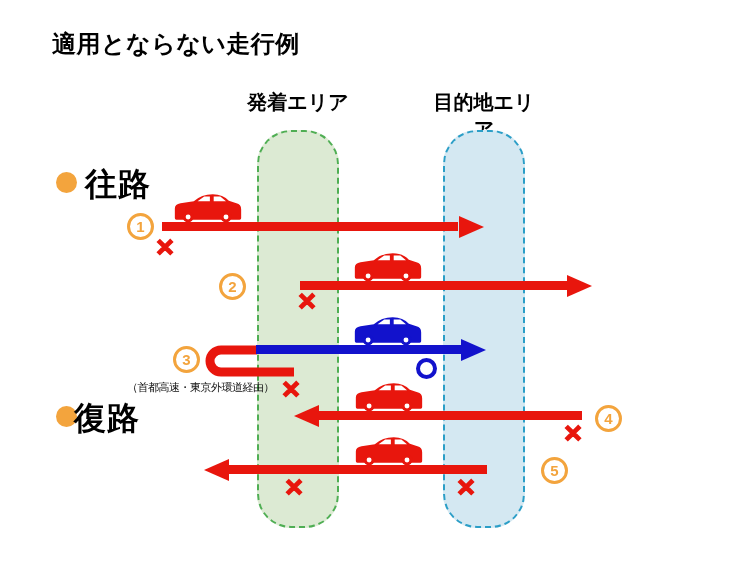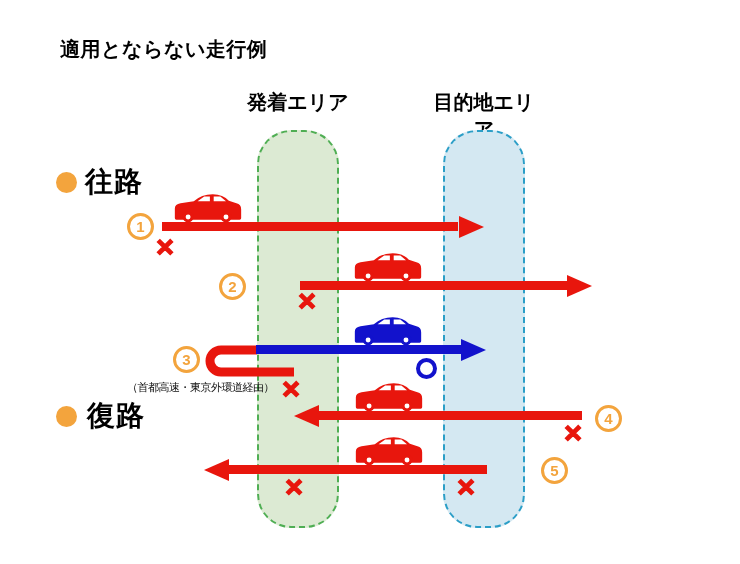--- a/index.html
+++ b/index.html
@@ -1,31 +1,31 @@
 <!DOCTYPE html>
 <html><head>
 <meta charset="utf-8">
 <style>
   html,body{margin:0;padding:0;background:#fff;}
   .canvas{position:relative;width:740px;height:564px;background:#ffffff;overflow:hidden;
           font-family:"Liberation Sans","DejaVu Sans",sans-serif;color:#000;}
 
-  .title{position:absolute;left:44px;top:20px;margin:16px;font-size:20px;font-weight:bold;letter-spacing:0.5px;}
+  .title{position:absolute;left:44px;top:20px;margin:8px;font-size:24px;font-weight:bold;letter-spacing:0.5px;}
 
   
   .zone{position:absolute;top:130px;width:82px;height:398px;border-radius:34px;box-sizing:border-box;}
   .zone.departure{left:257px;background:#dcead3;border:2px dashed #4fae53;}
   .zone.destination{left:443px;background:#d4e8f2;border:2px dashed #2b9ec7;}
   .zone-label{position:absolute;top:89px;width:120px;text-align:center;font-size:20px;font-weight:bold;}
   .zone-label.departure{left:238px;}
   .zone-label.destination{left:424px;font-family:Liberation Mono, monospace;}
 
   
   .bullet{position:absolute;width:21px;height:21px;border-radius:50%;background:#f3a43d;}
-  .section-label{position:absolute;font-size:28px;font-weight:bold;letter-spacing:1px;}
+  .section-label{position:absolute;font-size:32px;font-weight:bold;letter-spacing:1px;}
 
   
   .hline{position:absolute;height:9px;background:#e8160d;}
   .hline.blue{background:#1212cc;}
   .head-r{position:absolute;width:0;height:0;border-top:11px solid transparent;border-bottom:11px solid transparent;border-left:25px solid #e8160d;}
   .head-r.blue{border-left-color:#1212cc;}
   .head-l{position:absolute;width:0;height:0;border-top:11px solid transparent;border-bottom:11px solid transparent;border-right:25px solid #e8160d;}
   .uturn{position:absolute;left:203px;top:338px;}
 
   
@@ -102,21 +102,21 @@
     </svg>
     <div class="hline blue" style="left:256px;top:345px;width:206px;"></div>
     <div class="head-r blue" style="left:461px;top:339px;"></div>
     <div class="note">（首都高速・東京外環道経由）</div>
     <div class="ng" style="left:278px;top:376px;">×</div>
     <div class="ok-ring"></div>
   </div>
 
   <div>
     <div class="bullet" style="left:56px;top:406px;"></div>
-    <div class="section-label" style="left:87px;top:397px;">復路</div>
+    <div class="section-label" style="left:74px;top:397px;">復路</div>
   </div>
 
   <div>
     <div class="badge" style="left:595px;top:405px;">4</div>
     <svg class="car red" style="left:353px;top:381px;">
         <use href="#car-shape"></use>
       </svg>
     <div class="hline" style="left:319px;top:411px;width:263px;"></div>
     <div class="head-l" style="left:294px;top:405px;"></div>
     <div class="ng" style="left:560px;top:420px;">×</div>

